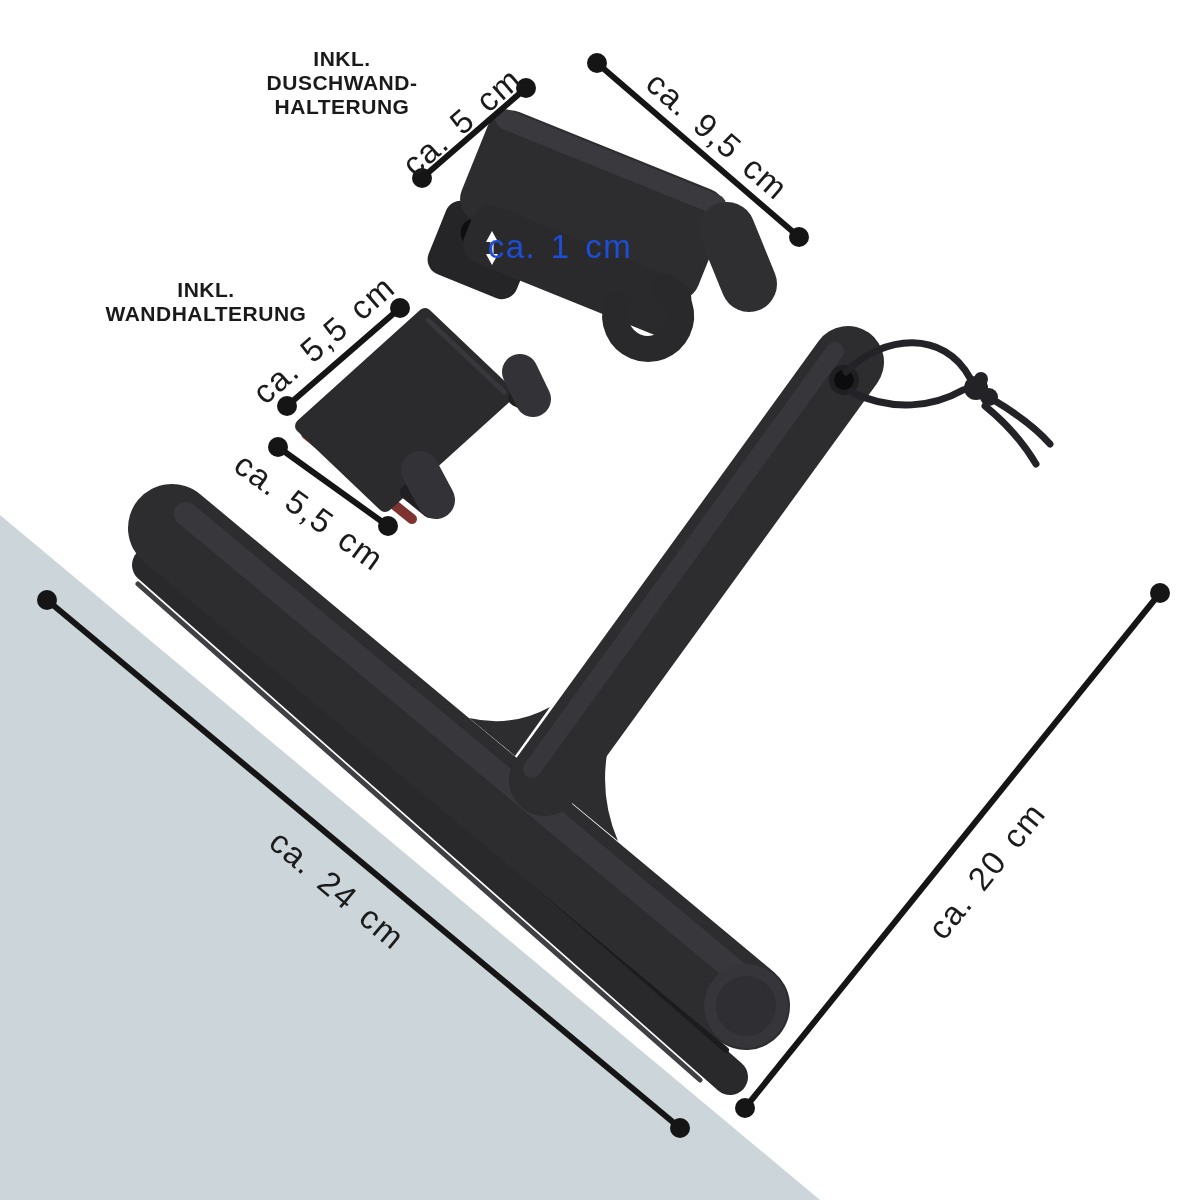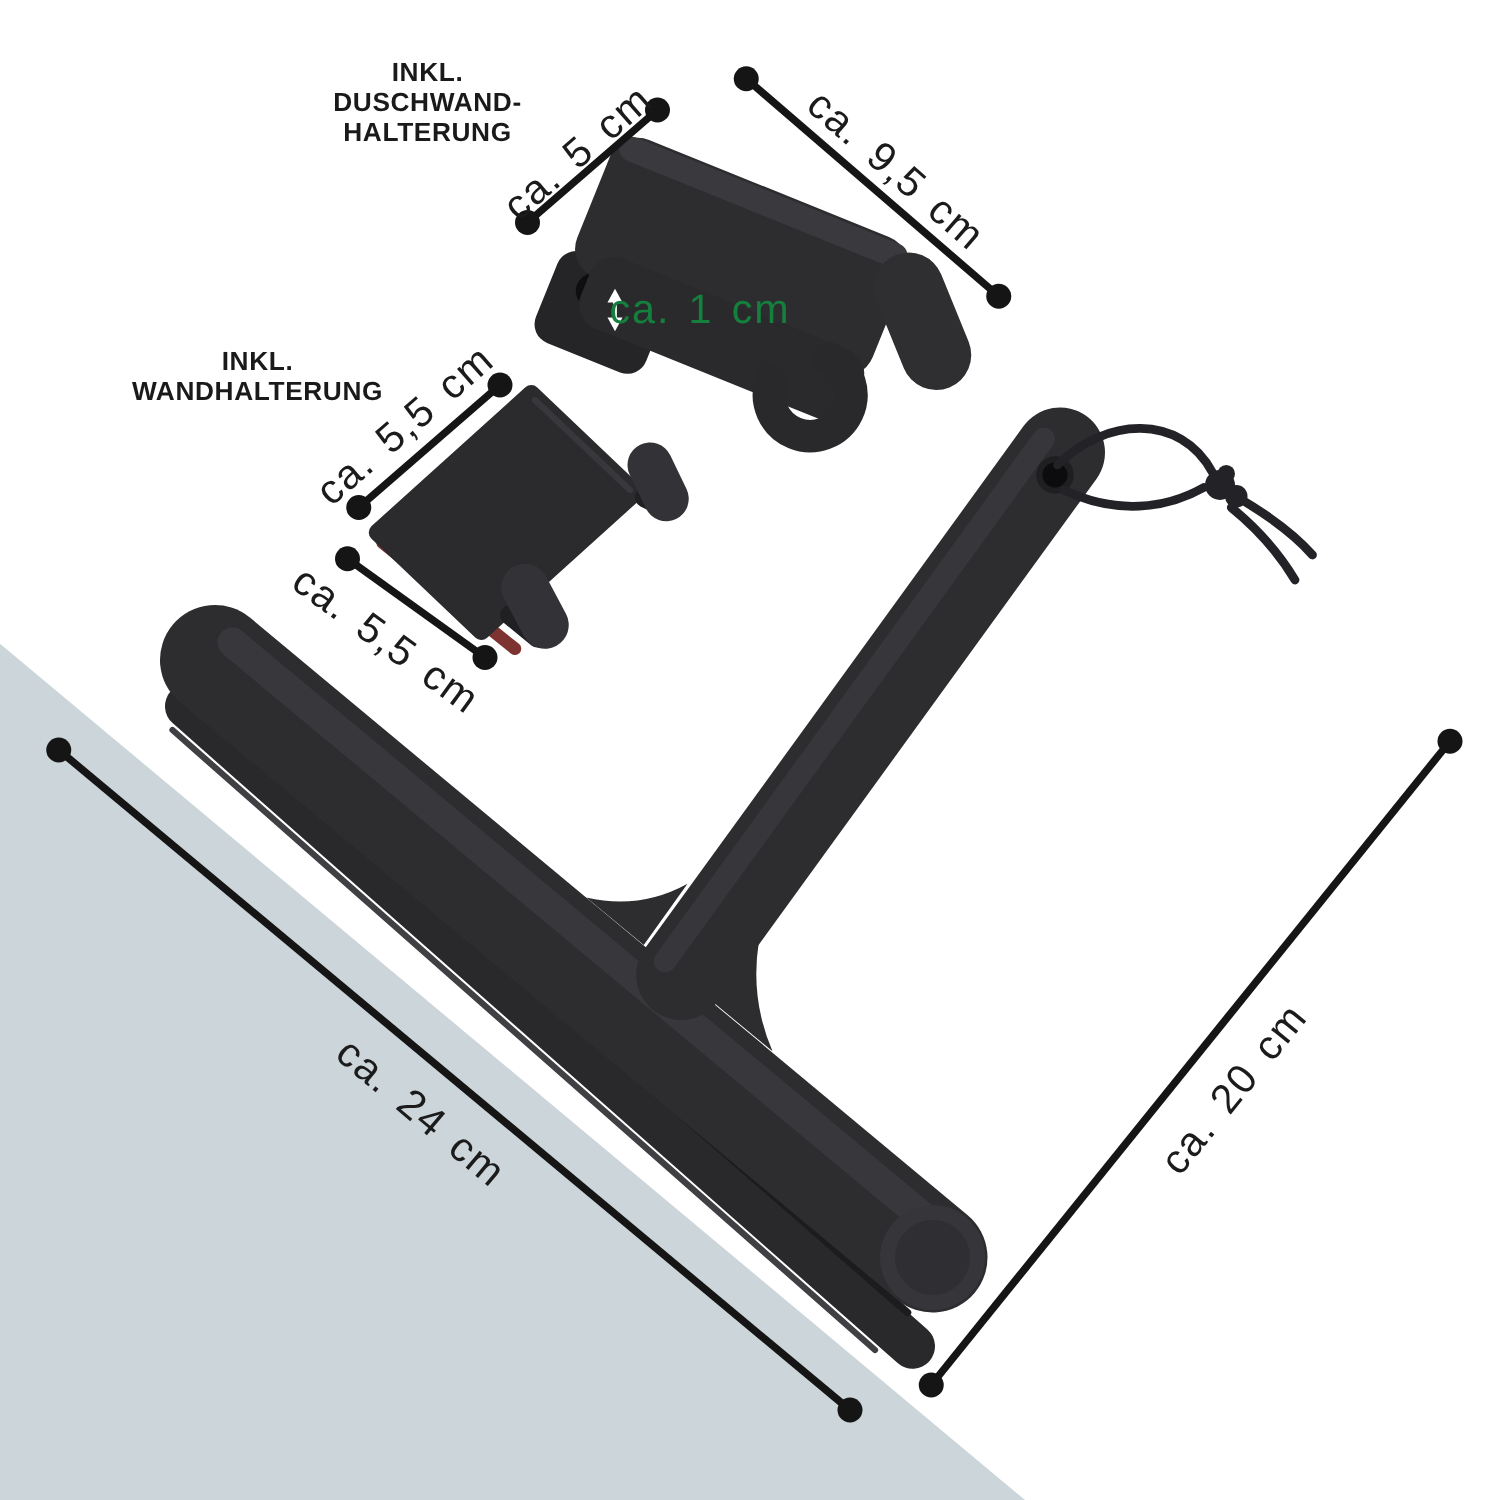--- a/index.html
+++ b/index.html
@@ -6,21 +6,21 @@
   .stage{
     position:relative;width:1200px;height:1200px;overflow:hidden;background:#ffffff;
     font-family:"Liberation Sans", sans-serif;
   }
   .art{position:absolute;left:0;top:0;width:1200px;height:1200px;}
   .lbl{position:absolute;white-space:nowrap;color:#1b1b1b;}
   .dim{
     font-size:33px;font-weight:400;letter-spacing:1.5px;word-spacing:4px;
     transform:translate(-50%,-50%);
   }
-  .dim-white{color:#15803d;}
+  .dim-white{color:#1d4ed8;}
   .inkl{
     font-size:21px;font-weight:800;line-height:24px;text-align:center;
     letter-spacing:0.5px;transform:translate(-50%,-50%);color:#1a1a1a;
   }
   .inkl span{display:block;}
 </style>
 </head>
 <body>
 
 <div class="stage">

